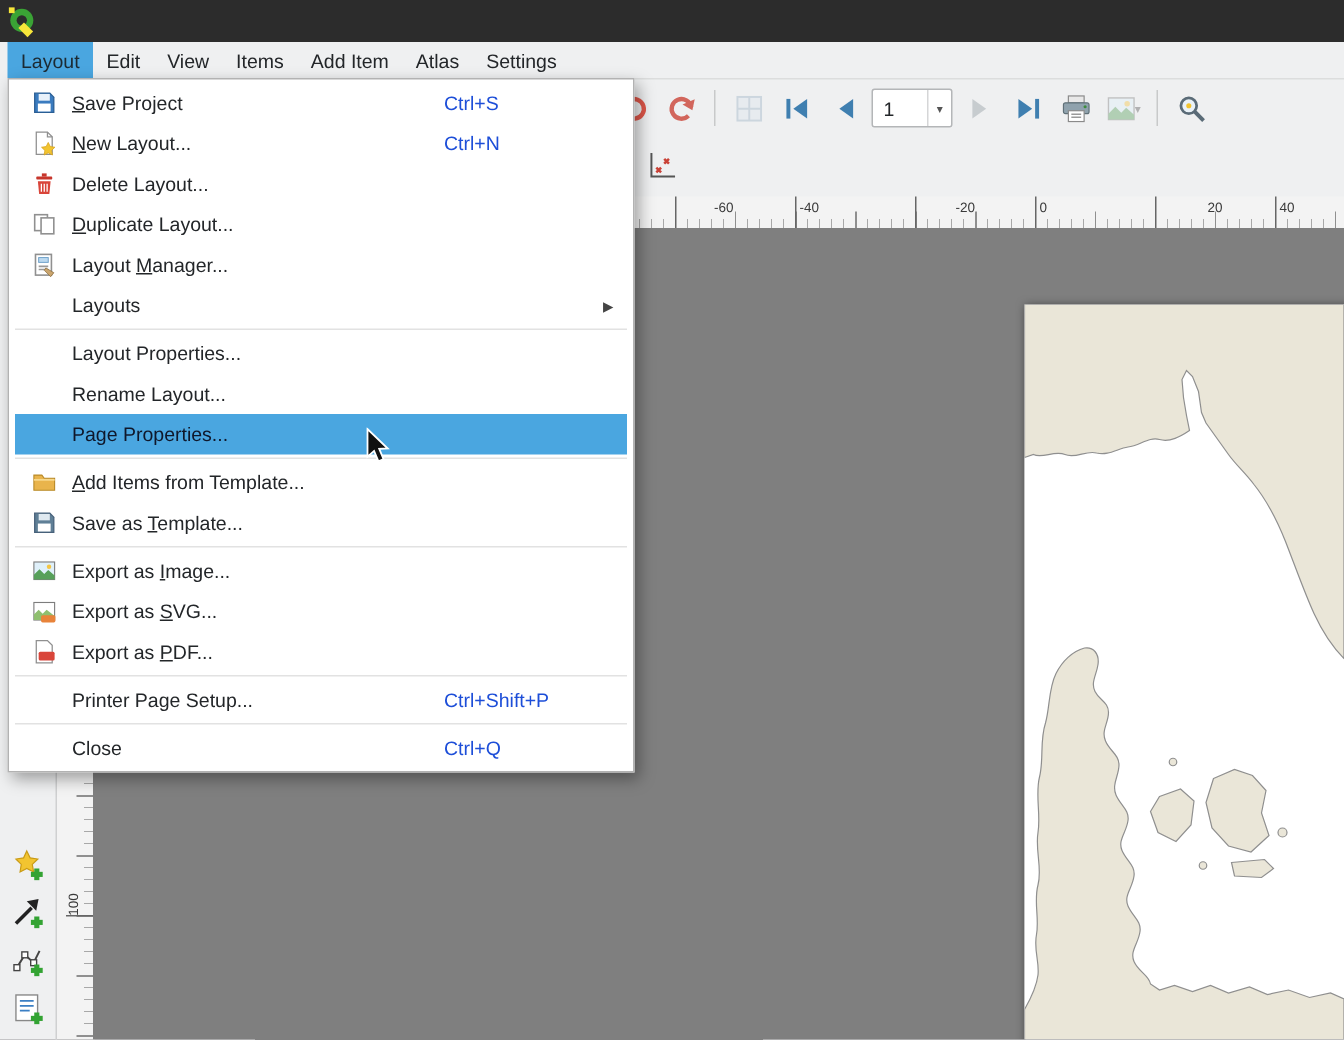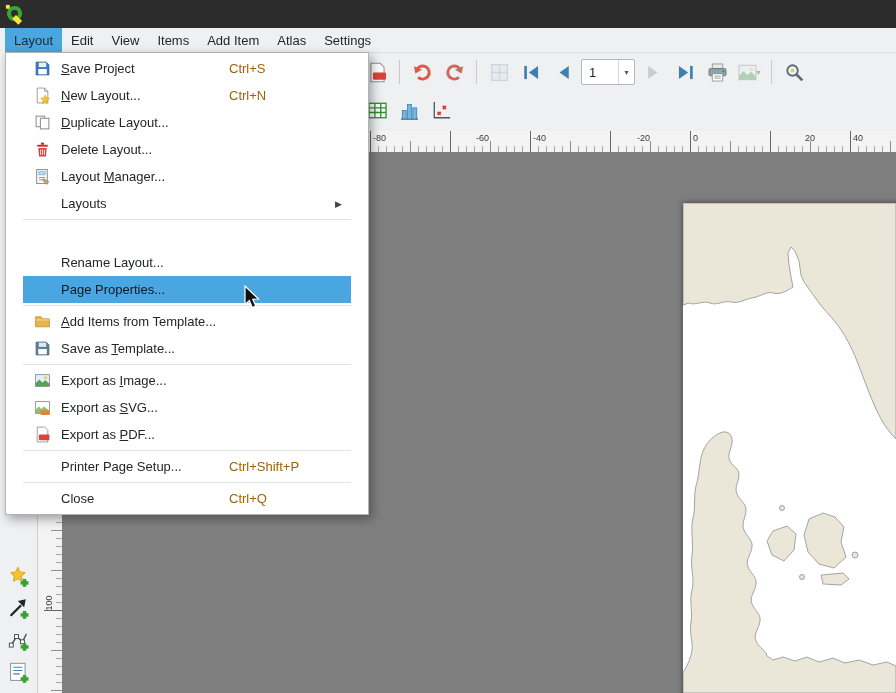--- a/index.html
+++ b/index.html
@@ -53,27 +53,27 @@
   .left-toolbar{position:absolute;left:0;top:52px;width:37px;bottom:0;background:#eff0f1;border-right:1px solid #cfd0d1}
   .lt-stack{position:absolute;left:0;top:511px;width:36px;display:flex;flex-direction:column;align-items:center;gap:6px}
   .lt-btn{width:27px;height:26px;border:none;background:transparent;display:flex;align-items:center;justify-content:center;padding:0}
   .lt-btn .icon{width:21px;height:21px;display:inline-flex}
   
   .canvas{position:absolute;left:62px;top:152px;right:0;bottom:0;background:var(--canvas);overflow:hidden}
   .page{position:absolute;left:621px;top:51px;width:300px;height:620px;background:var(--page);box-shadow:0 0 6px rgba(0,0,0,.5)}
   .page svg{display:block}
   .land{fill:var(--land);stroke:var(--outline);stroke-width:.8}
   
-  .menu-popup{position:absolute;left:5px;top:52px;width:364px;background:#fff;border:1px solid #b2b2b2;box-shadow:3px 4px 10px rgba(0,0,0,.35);padding:2px 17px;z-index:50;box-sizing:border-box}
+  .menu-popup{position:absolute;left:5px;top:52px;width:418px;background:#fff;border:1px solid #b2b2b2;box-shadow:3px 4px 10px rgba(0,0,0,.35);padding:2px 4px;z-index:50;box-sizing:border-box}
   .menu-item{height:27px;display:flex;align-items:center;font-size:13px;color:#232629;padding:0 6px 0 8px;position:relative;cursor:default}
   .menu-item.highlighted{background:var(--accent);color:#0f172a}
   .mi-icon{width:22px;height:20px;margin-right:8px;display:flex;align-items:center;justify-content:center;flex:none}
   .mi-icon svg{width:17px;height:17px}
   .mi-label{flex:1;white-space:nowrap;overflow:hidden}
-  .mi-shortcut{width:116px;flex:none;color:#a16207;white-space:nowrap}
+  .mi-shortcut{width:116px;flex:none;color:#1d4ed8;white-space:nowrap}
   .menu-item.highlighted .mi-shortcut{color:#2a3c47}
   .mi-sub{position:absolute;right:9px;font-size:9px;color:#444}
   .menu-separator{height:1px;background:#e2e2e2;margin:2px 0}
   
   .cursor{position:absolute;left:241px;top:285px;z-index:100;pointer-events:none}
 </style>
 </head>
 <body>
 
 <div class="titlebar">
@@ -361,60 +361,61 @@
           <path d="M10 1v3h3" fill="none" stroke="#909090" stroke-width=".8"></path>
           <path d="M10.5 7.5l1.3 2.6 2.9.4-2.1 2 .5 2.9-2.6-1.4-2.6 1.4.5-2.9-2.1-2 2.9-.4z" fill="#f2c430" stroke="#d8a51d" stroke-width=".5"></path>
         </svg>
       </span>
       <span class="mi-label"><u>N</u>ew Layout...</span>
       <span class="mi-shortcut">Ctrl+N</span>
     </div>
     <div class="menu-item">
       <span class="mi-icon icon">
         <svg viewBox="0 0 16 16">
-          <rect x="2" y="2" width="8" height="10" fill="#fff" stroke="#909090"></rect>
-          <rect x="6" y="4" width="8" height="10" fill="#fff" stroke="#909090"></rect>
-        </svg>
-      </span>
-      <span class="mi-label"><u>D</u>uplicate Layout...</span>
-      <span class="mi-shortcut"></span>
-    </div>
-    <div class="menu-item">
-      <span class="mi-icon icon">
-        <svg viewBox="0 0 16 16">
           <rect x="6.5" y="1.5" width="3" height="2" fill="#c7362c"></rect>
           <rect x="3" y="3.5" width="10" height="1.8" rx=".5" fill="#c7362c"></rect>
           <path d="M4 6.5h8l-.8 8H4.8z" fill="#d9453a"></path>
           <path d="M6.2 8v5M8 8v5M9.8 8v5" stroke="#fff" stroke-width=".8"></path>
         </svg>
       </span>
       <span class="mi-label">Delete Layout...</span>
       <span class="mi-shortcut"></span>
     </div>
     <div class="menu-item">
       <span class="mi-icon icon">
         <svg viewBox="0 0 16 16">
+          <rect x="2" y="2" width="8" height="10" fill="#fff" stroke="#909090"></rect>
+          <rect x="6" y="4" width="8" height="10" fill="#fff" stroke="#909090"></rect>
+        </svg>
+      </span>
+      <span class="mi-label"><u>D</u>uplicate Layout...</span>
+      <span class="mi-shortcut"></span>
+    </div>
+    <div class="menu-item">
+      <span class="mi-icon icon">
+        <svg viewBox="0 0 16 16">
           <rect x="2.5" y="1.5" width="10" height="13" fill="#fff" stroke="#909090"></rect>
           <rect x="4.5" y="3.5" width="6" height="3" fill="#bcd9f0" stroke="#6b9ec7" stroke-width=".6"></rect>
           <path d="M4.5 9h6M4.5 11h6" stroke="#9a9a9a"></path>
           <path d="M9 10l5 3-2 2.5-4-4z" fill="#caa56e" stroke="#8d6f3f" stroke-width=".5"></path>
         </svg>
       </span>
       <span class="mi-label">Layout <u>M</u>anager...</span>
       <span class="mi-shortcut"></span>
     </div>
     <div class="menu-item">
       <span class="mi-icon icon"></span>
       <span class="mi-label">Layouts</span>
       <span class="mi-shortcut"></span>
       <span class="mi-sub">▶</span>
     </div>
     <div class="menu-separator"></div>
     <div class="menu-item">
       <span class="mi-icon icon"></span>
+      <span class="mi-label">Layout Properties...</span>
       <span class="mi-shortcut"></span>
     </div>
     <div class="menu-item">
       <span class="mi-icon icon"></span>
       <span class="mi-label">Rename Layout...</span>
       <span class="mi-shortcut"></span>
     </div>
     <div class="menu-item highlighted">
       <span class="mi-icon icon"></span>
       <span class="mi-label">Page Properties...</span>

